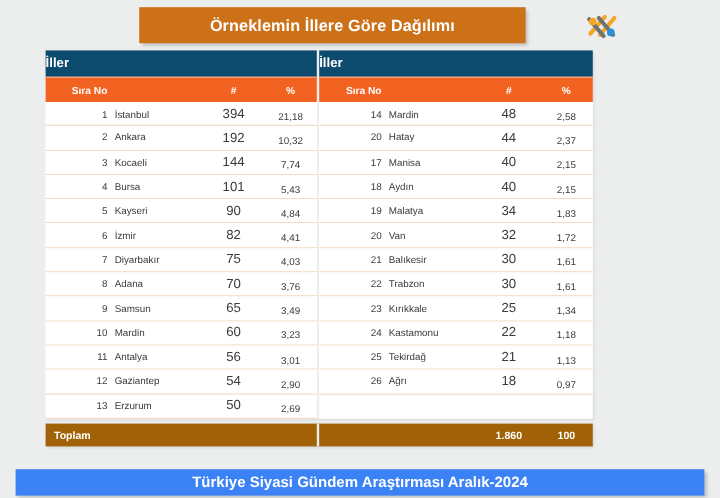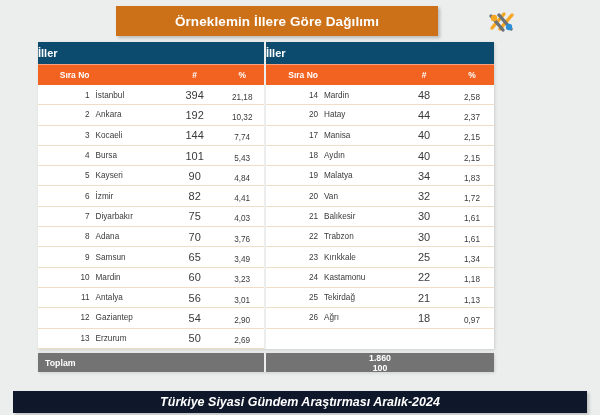--- a/index.html
+++ b/index.html
@@ -131,28 +131,28 @@
 
   
   .total-row {
     position: absolute;
     left: 38px; top: 353px;
     width: 456px; height: 19px;
     display: flex;
     box-shadow: 1px 1px 3px rgba(0,0,0,0.13);
   }
   .total-left, .total-right {
-    background: #737373;
+    background: #a16207;
     height: 19px;
     display: flex;
     align-items: center;
     box-sizing: border-box;
   }
   .total-left  { width: 228px; border-right: 2px solid #eceded; }
-  .total-right { width: 228px; flex-direction: column; }
+  .total-right { width: 228px; }
   .total-label {
     color: #ffffff;
     font-size: 8.8px;
     font-weight: bold;
     padding-left: 7px;
   }
   .total-spacer-no   { width: 52px; }
   .total-spacer-city { width: 80px; }
   .total-num {
     width: 52px;
@@ -167,26 +167,25 @@
     color: #ffffff;
     font-size: 8.8px;
     font-weight: bold;
   }
 
   
   .footer-bar {
     position: absolute;
     left: 13px; top: 391px;
     width: 574px; height: 22px;
-    background: #0f172a;
+    background: #3b82f6;
     display: flex;
     align-items: center;
     justify-content: center;
     box-shadow: 2px 2px 3px rgba(0,0,0,0.2);
-    font-style: italic;
   }
   .footer-bar .footer-text {
     color: #ffffff;
     font-size: 12.5px;
     font-weight: bold;
     white-space: nowrap;
   }
 </style>
 </head>
 <body>

